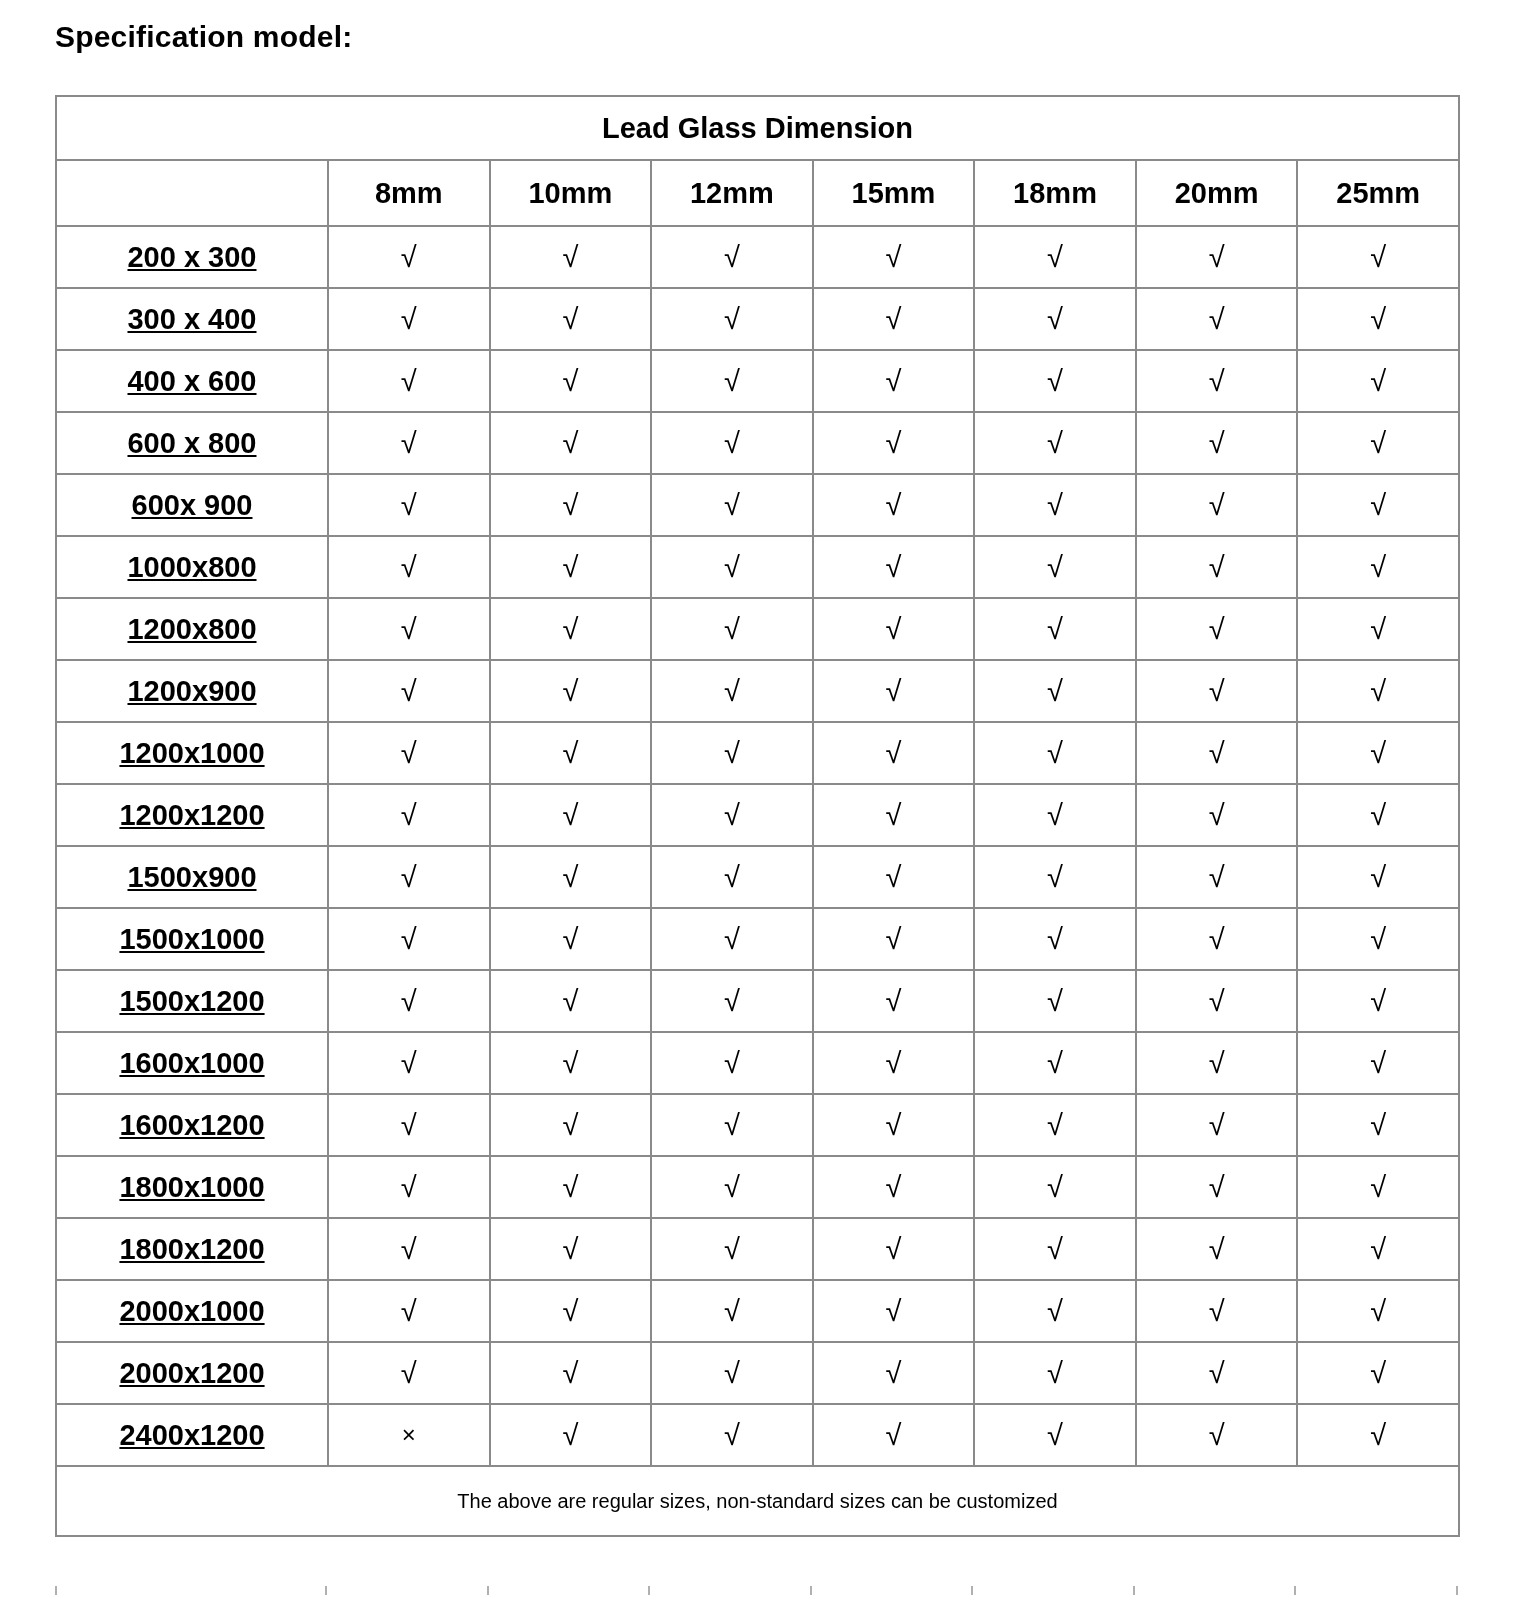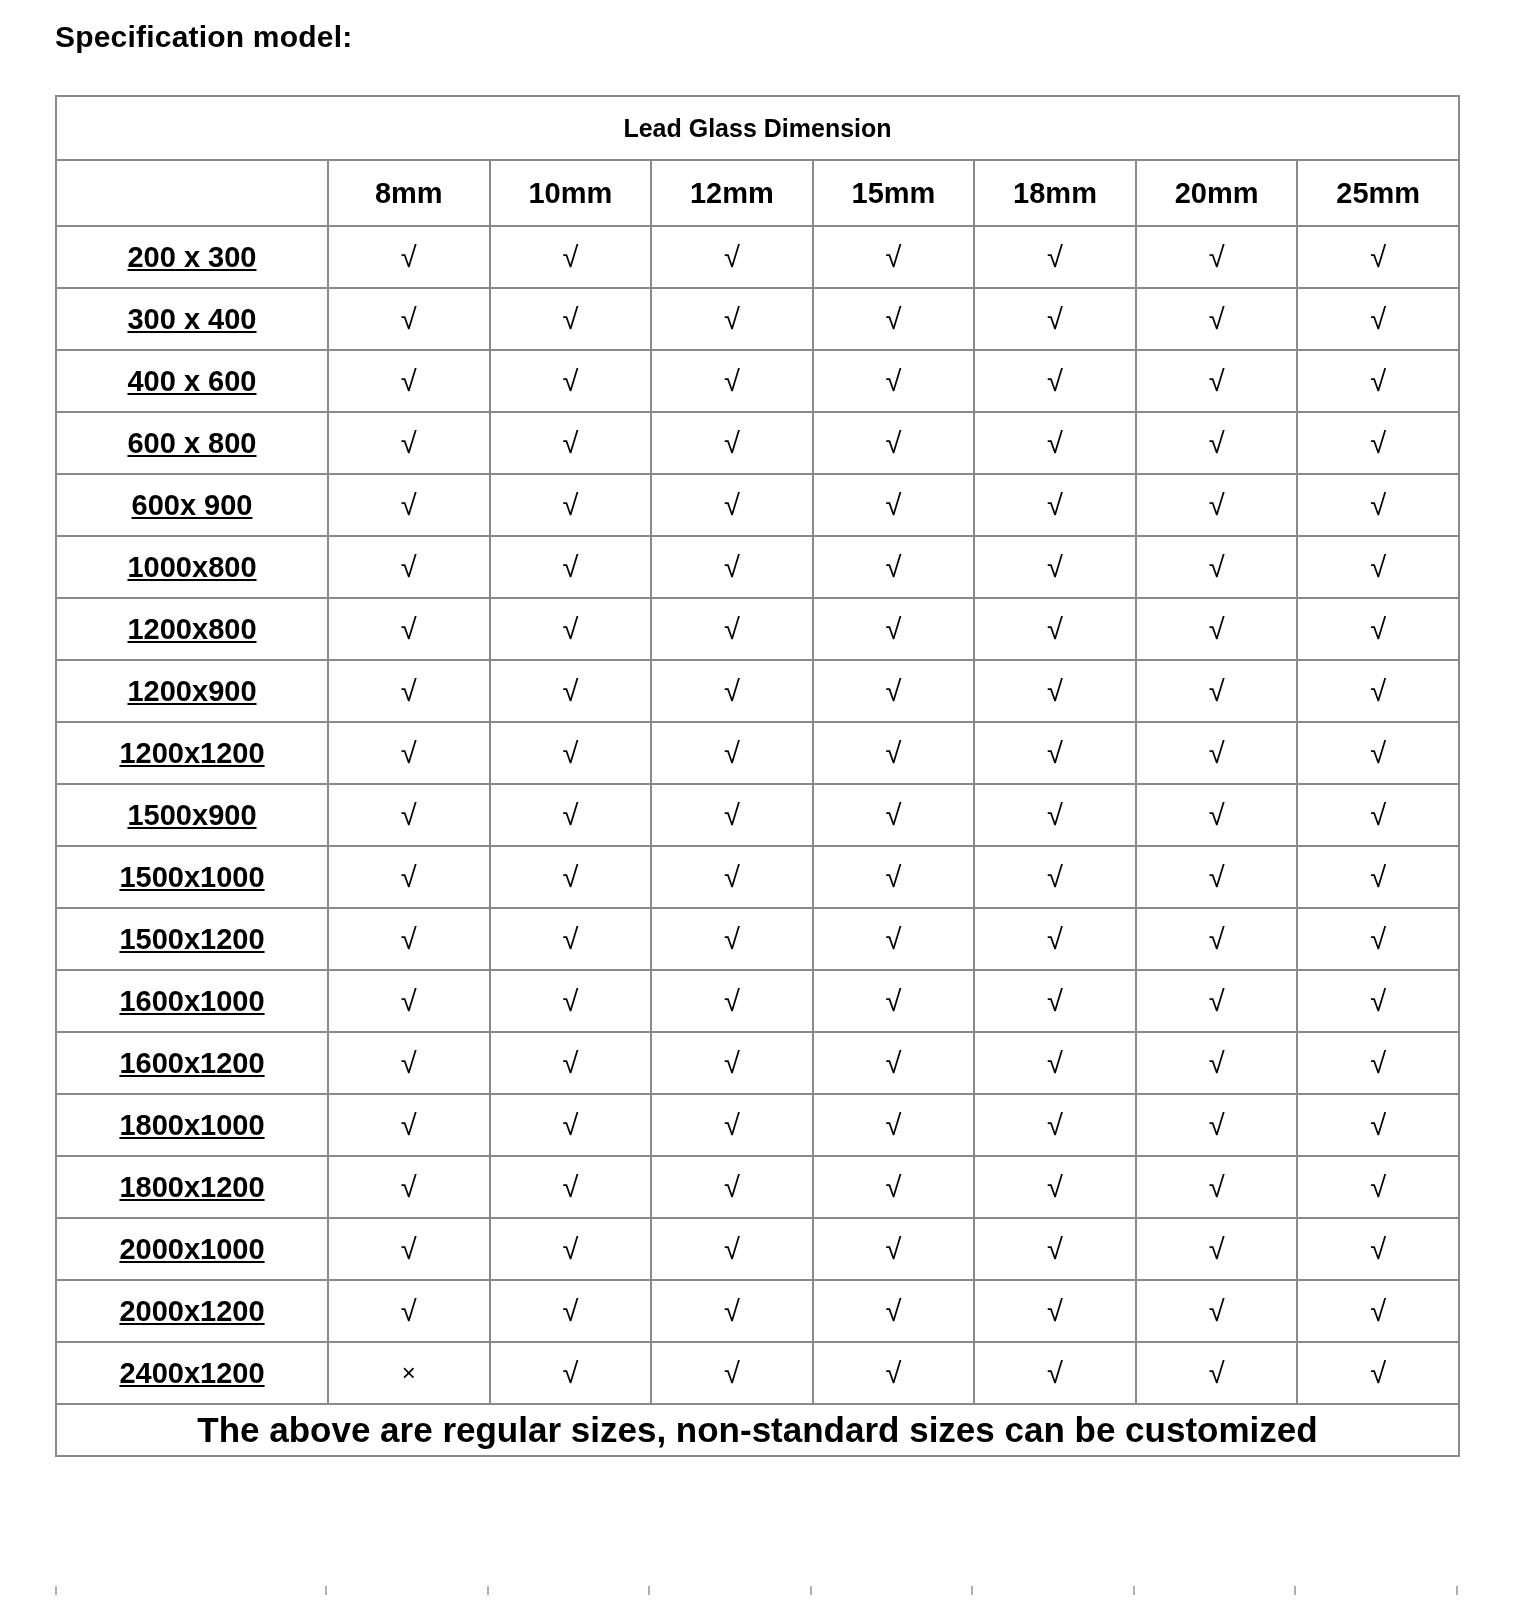--- a/index.html
+++ b/index.html
@@ -38,21 +38,21 @@
   table.spec-table th,
   table.spec-table td {
     border: 2px solid #8a8a8a;
     text-align: center;
     vertical-align: middle;
     padding: 0;
     background: #ffffff;
   }
   .table-title-cell {
     height: 64px;
-    font-size: 25px;
+    font-size: 29px;
     font-weight: bold;
   }
   .thickness-cell {
     height: 66px;
     font-size: 29px;
     font-weight: bold;
     border-radius: 26px;
   }
   .corner-cell {
     height: 66px;
@@ -65,23 +65,23 @@
   }
   .mark-cell {
     height: 62px;
     font-size: 29px;
     font-weight: normal;
   }
   .mark-cell.cross {
     font-size: 24px;
   }
   .footer-cell {
-    height: 52px;
-    font-size: 35px;
-    font-weight: bold;
+    height: 70px;
+    font-size: 20px;
+    font-weight: normal;
   }
   
   .cropped-row {
     position: absolute;
     left: 55px;
     top: 1586px;
     width: 1403px;
     height: 9px;
     display: flex;
   }
@@ -203,20 +203,30 @@
           <th class="row-label">1200x900</th>
           <td class="mark-cell">√</td>
           <td class="mark-cell">√</td>
           <td class="mark-cell">√</td>
           <td class="mark-cell">√</td>
           <td class="mark-cell">√</td>
           <td class="mark-cell">√</td>
           <td class="mark-cell">√</td>
         </tr>
         <tr>
+          <th class="row-label">1200x1000</th>
+          <td class="mark-cell">√</td>
+          <td class="mark-cell">√</td>
+          <td class="mark-cell">√</td>
+          <td class="mark-cell">√</td>
+          <td class="mark-cell">√</td>
+          <td class="mark-cell">√</td>
+          <td class="mark-cell">√</td>
+        </tr>
+        <tr>
           <th class="row-label">1200x1200</th>
           <td class="mark-cell">√</td>
           <td class="mark-cell">√</td>
           <td class="mark-cell">√</td>
           <td class="mark-cell">√</td>
           <td class="mark-cell">√</td>
           <td class="mark-cell">√</td>
           <td class="mark-cell">√</td>
         </tr>
         <tr>

